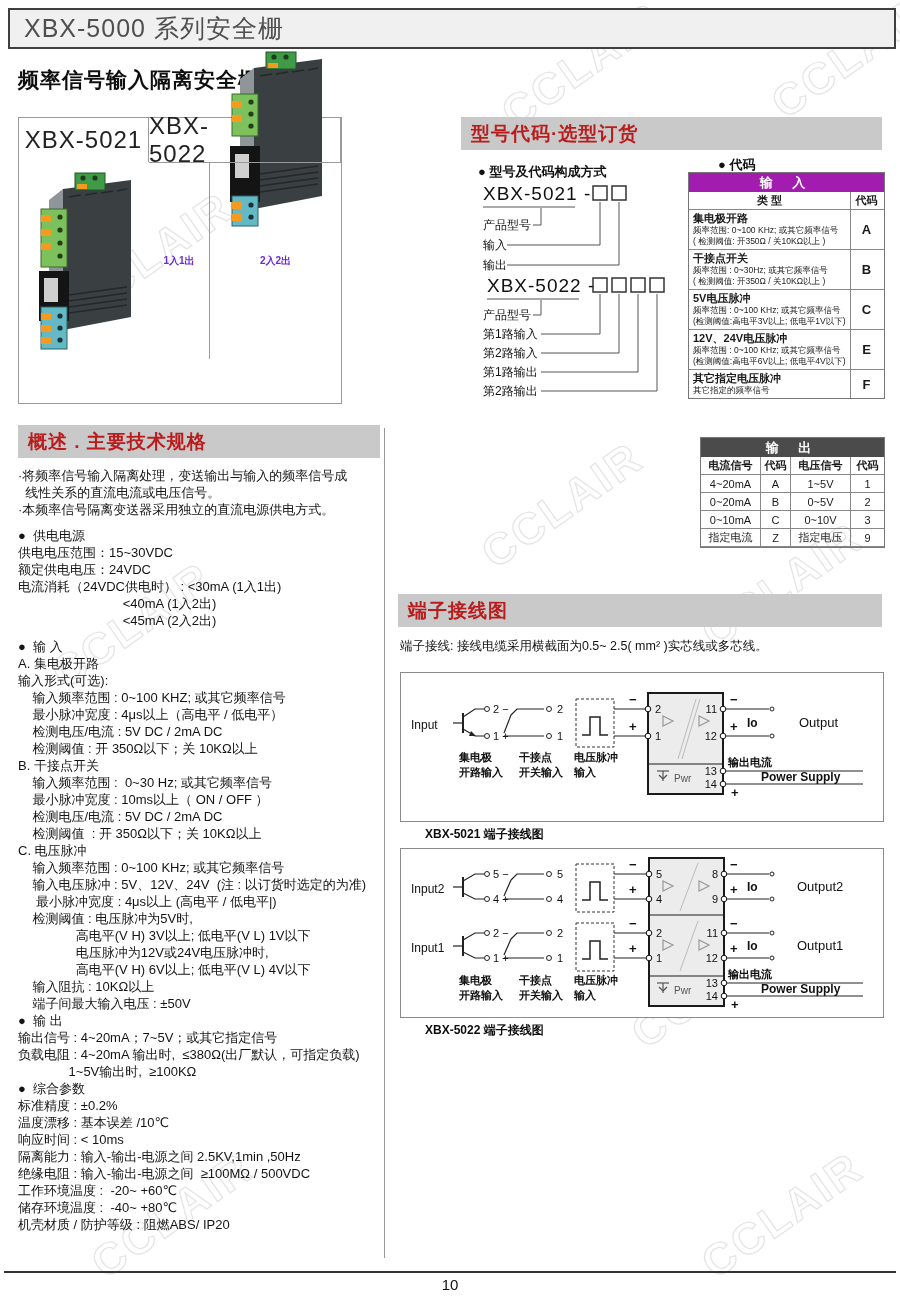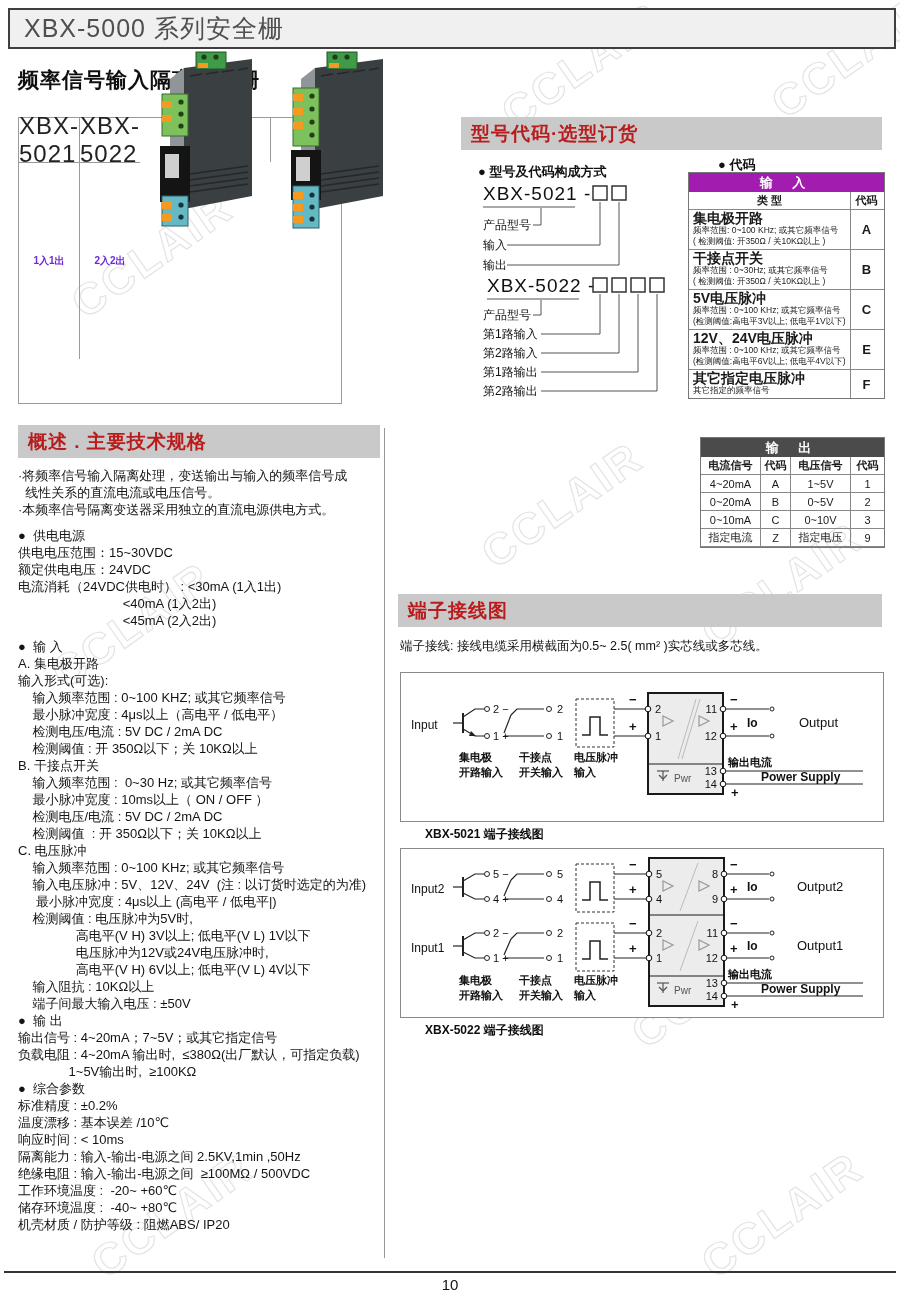--- a/index.html
+++ b/index.html
@@ -9,21 +9,21 @@
   
   .wm{position:absolute;font-size:44px;font-weight:700;letter-spacing:3px;
       color:rgba(0,0,0,0);-webkit-text-stroke:1.2px #e4e4e4;transform:rotate(-35deg);
       white-space:nowrap;pointer-events:none;user-select:none;}
   
   .header-box{left:8px;top:8px;width:870px;height:37px;border:2px solid #3f3f3f;background:#f0f0f0;
       display:flex;align-items:center;padding-left:14px;font-size:25px;color:#4f4f4f;letter-spacing:1px;}
   .page-title{left:18px;top:66px;font-size:21px;font-weight:700;color:#0f0f0f;letter-spacing:1px;}
   
   .product-table{left:18px;top:117px;width:322px;height:285px;border:1px solid #9a9a9a;display:grid;
-      grid-template-columns:1fr 1fr 1fr 1fr;grid-template-rows:44px 1fr 44px;}
+      grid-template-columns:1fr 1fr 1fr;grid-template-rows:44px 1fr 44px;}
   .pt-cell{border-right:1px solid #9a9a9a;display:flex;align-items:center;justify-content:center;}
   .pt-cell.last{border-right:none;}
   .pt-title{font-size:24px;color:#222;letter-spacing:1px;}
   .pt-caption{font-size:10px;font-weight:700;color:#6d28d9;}
   
   .section-bar{background:#c9c9c9;color:#b91c1c;font-size:19px;font-weight:600;
       height:33px;line-height:33px;padding-left:10px;letter-spacing:1px;}
   .bar-overview{left:18px;top:425px;width:352px;}
   .bar-model{left:461px;top:117px;width:411px;}
   .bar-wiring{left:398px;top:594px;width:474px;}
@@ -35,21 +35,21 @@
   
   .itbl{left:688px;top:172px;width:195px;border:1px solid #777;background:#fff;}
   .itbl-title{background:#a21caf;color:#fff;height:19px;line-height:19px;text-align:center;
       font-size:13px;font-weight:700;letter-spacing:8px;}
   .itbl-head{display:grid;grid-template-columns:162px 31px;height:17px;border-bottom:1px solid #888;}
   .itbl-head div{font-size:11px;font-weight:700;display:flex;align-items:center;justify-content:center;border-right:1px solid #888;}
   .itbl-head div:last-child{border-right:none;}
   .itbl-row{display:grid;grid-template-columns:162px 31px;border-bottom:1px solid #888;}
   .itbl-row:last-child{border-bottom:none;}
   .itbl-type{padding:2px 2px 2px 4px;border-right:1px solid #888;}
-  .itbl-name{font-size:14px;font-weight:700;line-height:13px;}
+  .itbl-name{font-size:11px;font-weight:700;line-height:13px;}
   .itbl-desc{font-size:8.5px;line-height:11px;color:#222;}
   .itbl-code{display:flex;align-items:center;justify-content:center;font-size:13px;font-weight:700;}
   
   .otbl{left:700px;top:437px;width:183px;border:1px solid #777;}
   .otbl-title{background:#4b4b4b;color:#fff;height:19px;line-height:19px;text-align:center;
       font-size:13px;font-weight:700;letter-spacing:8px;}
   .otbl-grid{display:grid;grid-template-columns:60px 30px 60px 33px;}
   .otbl-grid div{height:17px;display:flex;align-items:center;justify-content:center;
       font-size:11px;border-right:1px solid #888;border-bottom:1px solid #888;}
   .otbl-grid div:nth-child(4n){border-right:none;}

